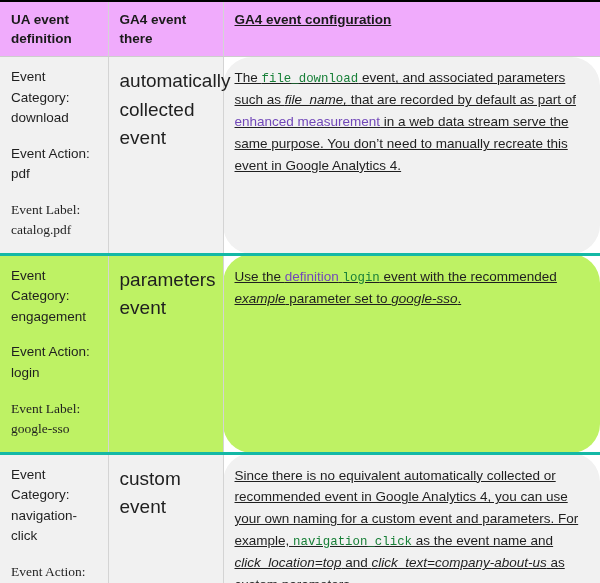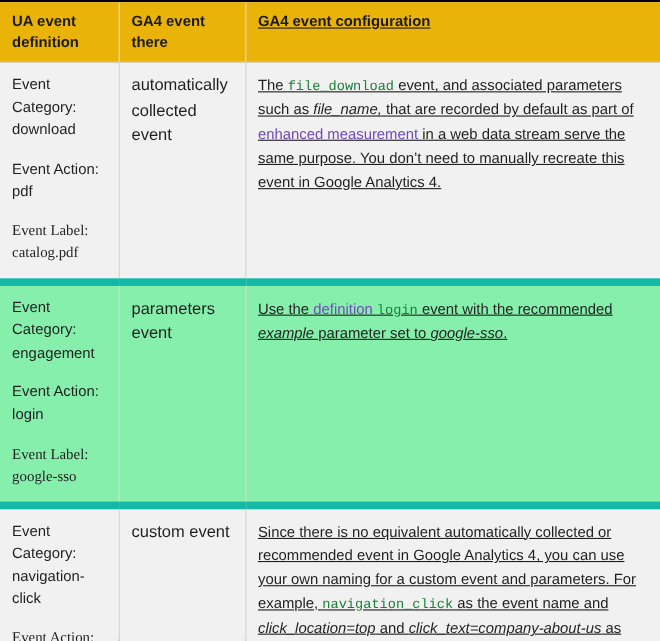--- a/index.html
+++ b/index.html
@@ -38,63 +38,64 @@
     padding: 10px 11px 12px 11px;
     border-right: 1px solid #d4d4d4;
     box-sizing: border-box;
   }
   table.gtable th:last-child,
   table.gtable td:last-child {
     border-right: none;
     text-decoration: underline;
   }
   table.gtable thead th {
-    background: #eab308;
+    background: #f0abfc;
     font-weight: bold;
     font-size: 13.5px;
     line-height: 1.42;
     color: #1a1a1a;
     padding-top: 8px;
     padding-bottom: 8px;
     border-bottom: 1px solid #cdcdcd;
   }
   table.gtable tbody tr.row-shade td {
     background: #f1f1f1;
   }
   table.gtable tbody tr.row-plain td {
-    background: #86efac;
+    background: #bef264;
   }
   table.gtable tbody tr td {
-    border-bottom: 7px solid #14b8a6;
+    border-bottom: 3px solid #14b8a6;
   }
   table.gtable tbody tr:last-child td {
     border-bottom: none;
   }
 
   .cell-def {
     font-size: 13.5px;
     line-height: 1.52;
     color: #1f1f1f;
   }
   .cell-def .defblock {
     margin: 0 0 15px 0;
   }
   .cell-def .defblock:last-child {
     margin-bottom: 0;
     font-family: Liberation Serif, serif;
   }
   .cell-type {
-    font-size: 15px;
+    font-size: 19px;
     line-height: 1.5;
     color: #1f1f1f;
   }
   .cell-conf {
     font-size: 13.5px;
     line-height: 1.62;
     color: #1f1f1f;
+    border-radius: 29px;
   }
   .cell-conf p {
     margin: 0;
   }
   code.code {
     font-family: "Liberation Mono", "DejaVu Sans Mono", monospace;
     color: #188038;
     font-size: 12.4px;
     letter-spacing: 0px;
   }

